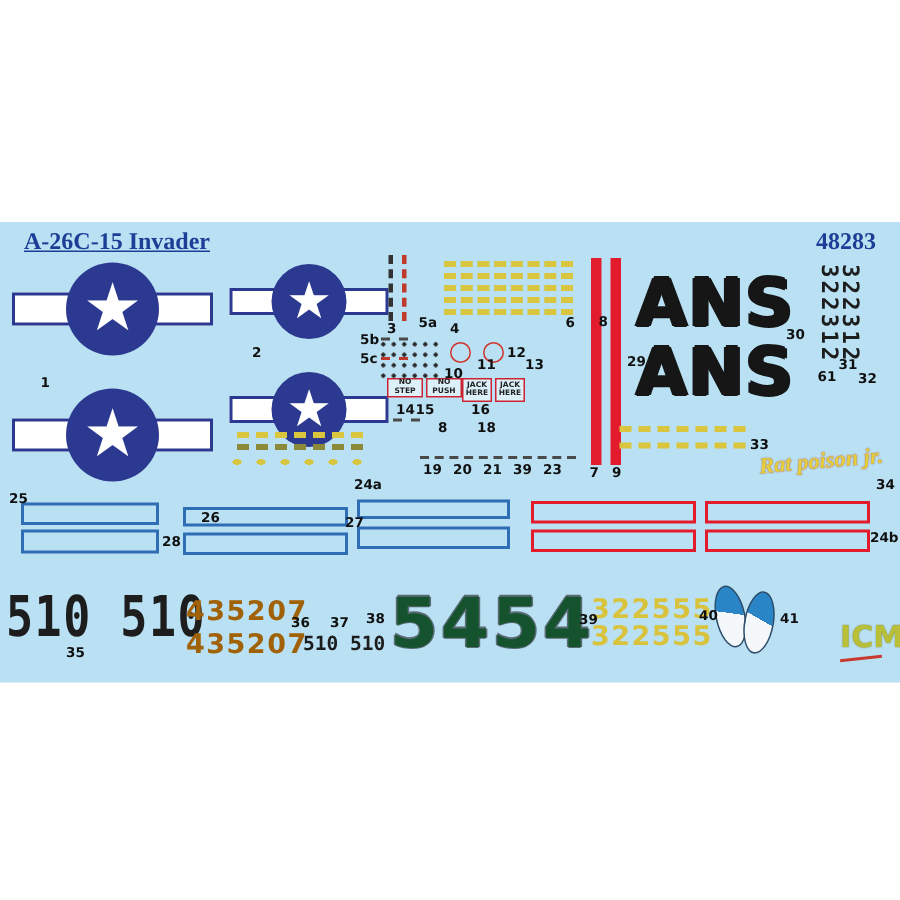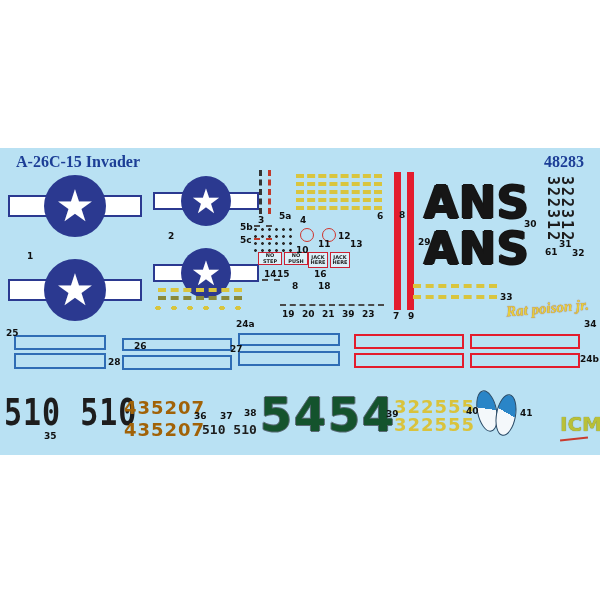--- a/index.html
+++ b/index.html
@@ -1,21 +1,21 @@
 <!DOCTYPE html>
 <html><head>
 <meta charset="utf-8">
 <style>
   *{box-sizing:border-box;margin:0;padding:0}
   html,body{width:600px;height:600px}
   body{background:#fff;font-family:"DejaVu Sans",sans-serif;position:relative;overflow:hidden}
   .page{position:absolute;inset:0;background:#ffffff}
   .sheet{position:absolute;left:0;top:148px;width:600px;height:307px;background:#b9e1f3}
   .callout{position:absolute;font:bold 9px "DejaVu Sans",sans-serif;color:#101010;line-height:1}
-  .title{position:absolute;left:16px;top:5px;font:bold 16px "Liberation Serif",serif;color:#1c3e96;}
+  .title{position:absolute;left:16px;top:5px;font:bold 16px "Liberation Serif",serif;color:#1c3e96;text-decoration:underline}
   .kitno{position:absolute;right:16px;top:5px;font:bold 16px "Liberation Serif",serif;color:#1c3e96}
 
   
   .insignia{position:absolute}
   .insignia .bar{position:absolute;background:#ffffff;border:2px solid #2b3990}
   .insignia .disc{position:absolute;background:#2b3990;border-radius:50%;display:flex;align-items:center;justify-content:center}
   .insignia .star{color:#ffffff;line-height:1}
   .insignia.large{width:134px;height:62px}
   .insignia.large .bar{left:0;top:20px;width:134px;height:22px}
   .insignia.large .disc{left:36px;top:0;width:62px;height:62px}

